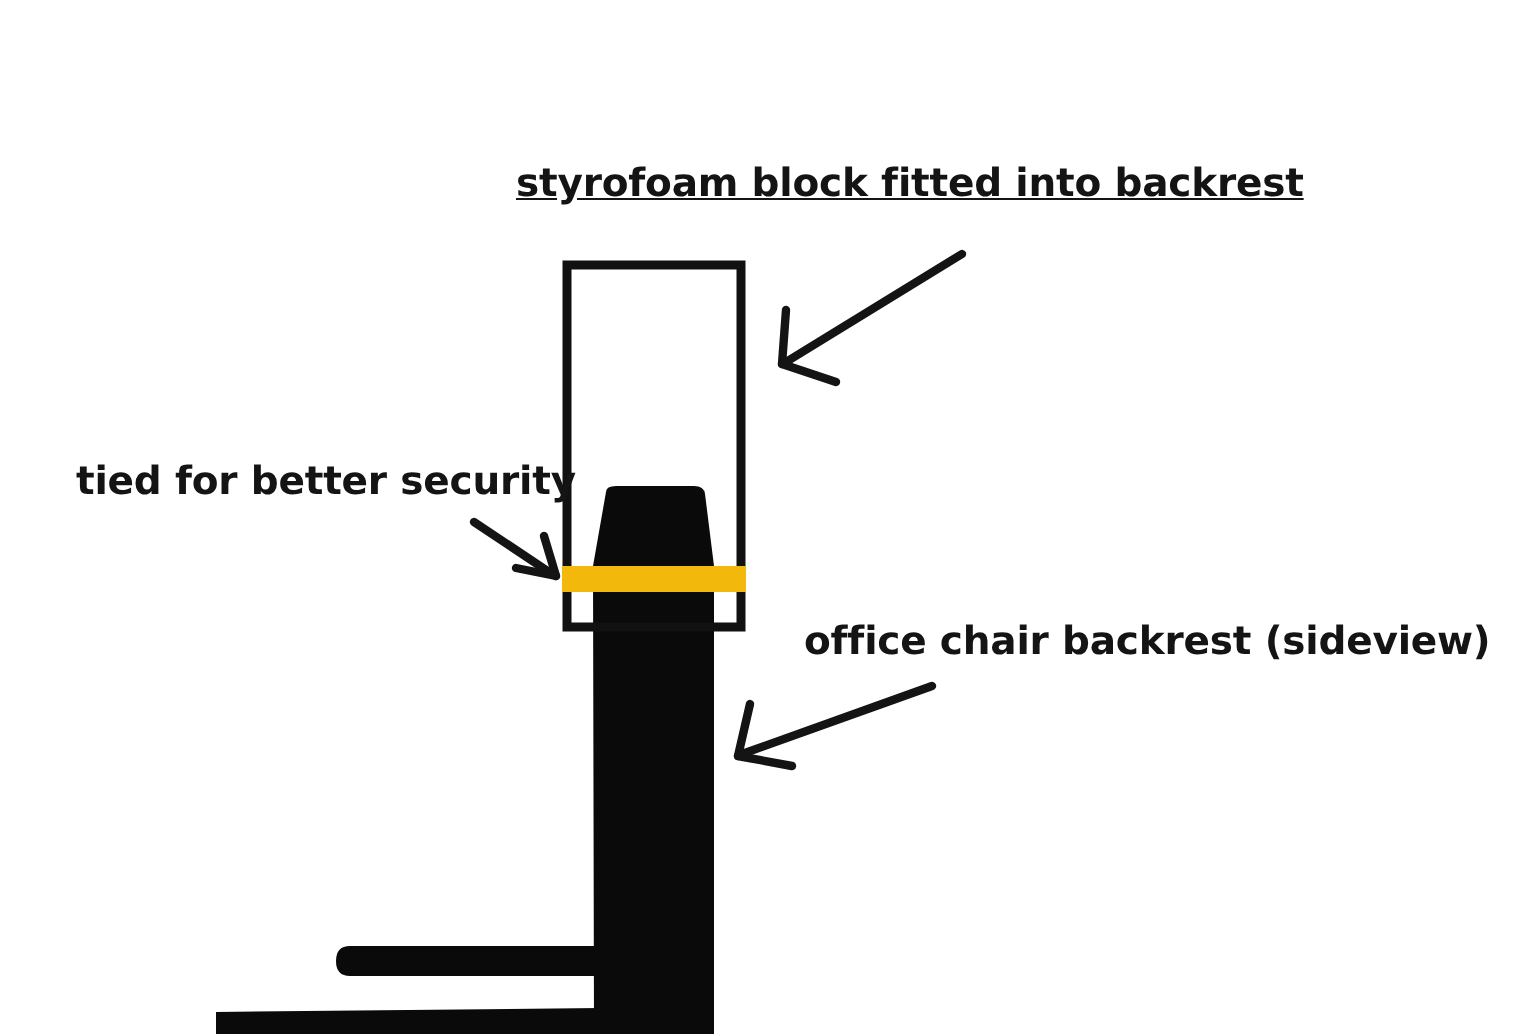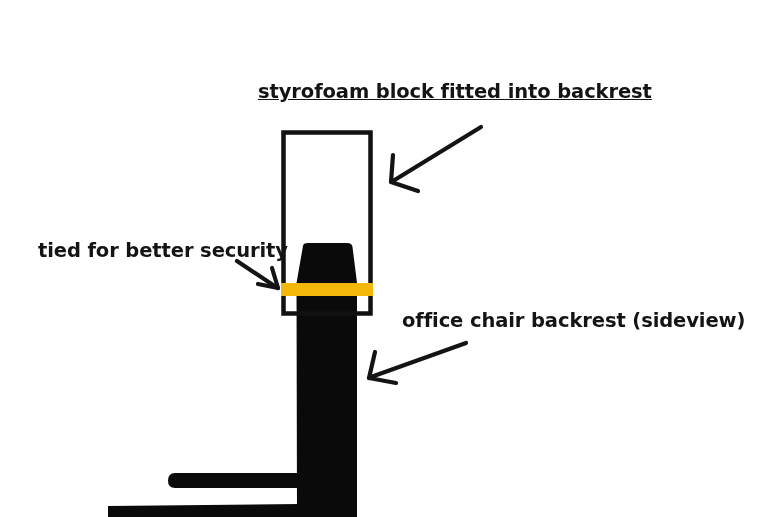--- a/index.html
+++ b/index.html
@@ -38,21 +38,21 @@
     line-height: 1;
   }
   #label-styrofoam {
     left: 258px;
     top: 82px;
     font-size: 19.5px;
     text-decoration: underline;
   }
   #label-tied {
     left: 38px;
-    top: 241px;
+    top: 231px;
     font-size: 19.5px;
   }
   #label-backrest {
     left: 402px;
     top: 311px;
     font-size: 19.5px;
   }
 </style>
 </head>
 <body>

